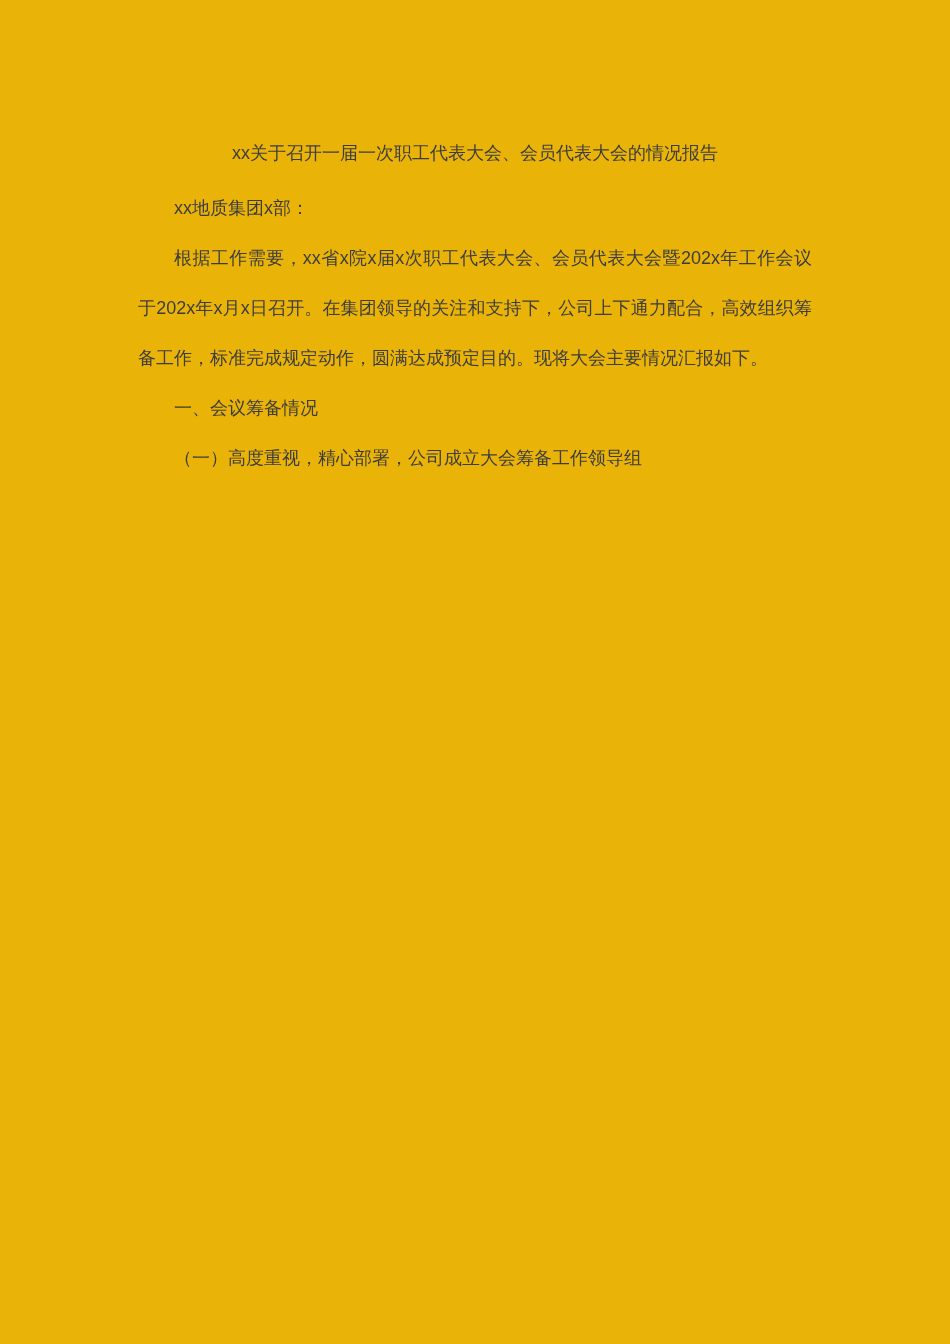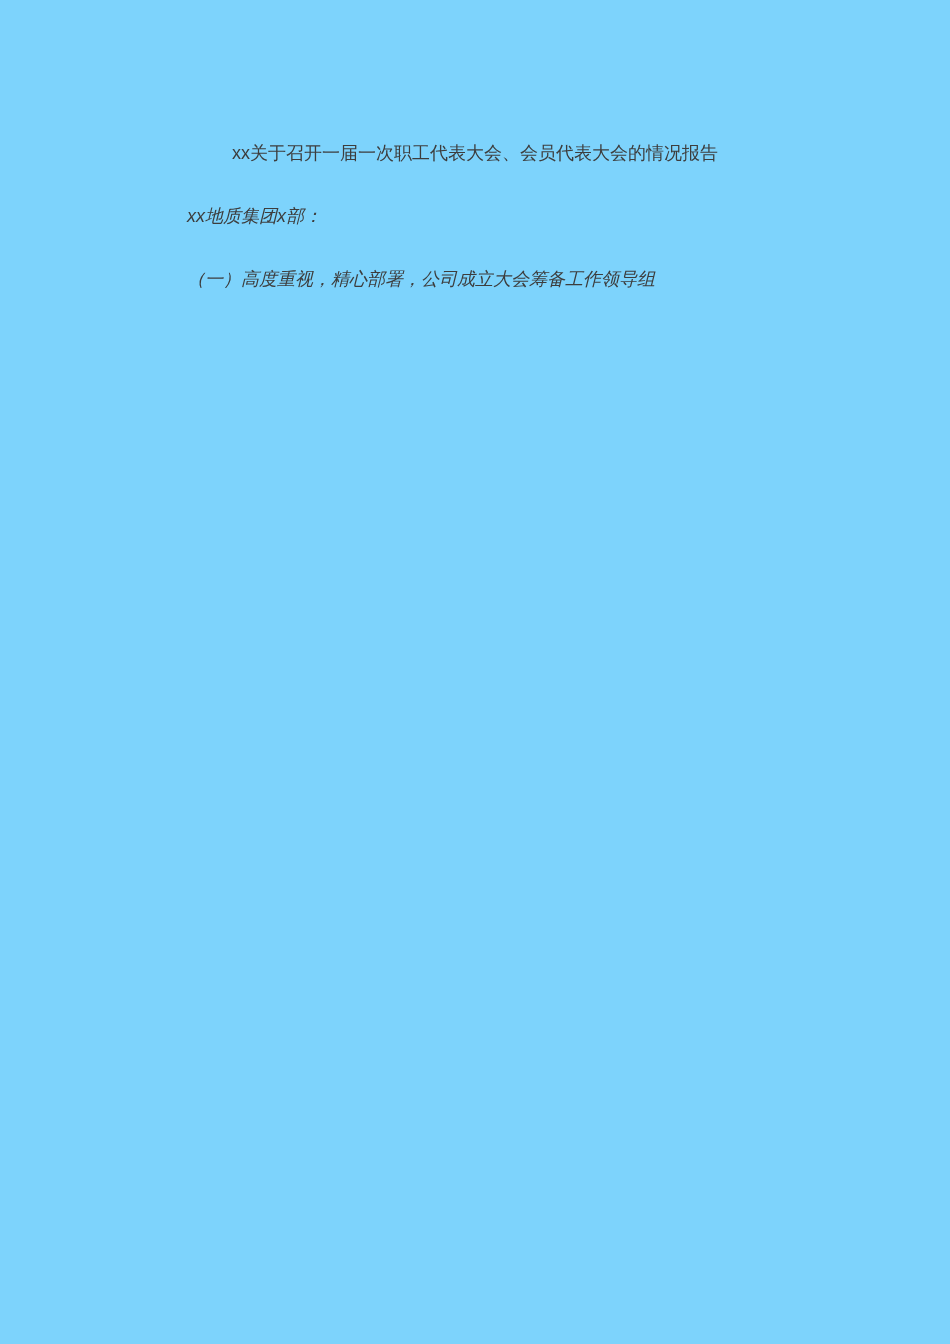--- a/index.html
+++ b/index.html
@@ -23,39 +23,40 @@
   }
   .doc-title {
     margin: 0 0 5px 0;
     font-size: 18px;
     font-weight: 400;
     text-align: center;
     text-indent: 0;
     line-height: 50px;
   }
   .para {
-    margin: 13px;
+    margin: 0;
     text-indent: 2em;
     text-align: justify;
     font-weight: 400;
-    font-style: italic;
   }
   .heading {
     text-align: left;
   }
 </style>
 </head>
 <body>
 
-<div class="page" style="color: rgb(61, 61, 61); background: #7dd3fc;">
+<div class="page" style="color: rgb(61, 61, 61); background: #eab308;">
 
   <h1 class="doc-title">xx关于召开一届一次职工代表大会、会员代表大会的情况报告</h1>
 
   <p class="para">xx地质集团x部：</p>
 
+  <p class="para">根据工作需要，xx省x院x届x次职工代表大会、会员代表大会暨202x年工作会议于202x年x月x日召开。在集团领导的关注和支持下，公司上下通力配合，高效组织筹备工作，标准完成规定动作，圆满达成预定目的。现将大会主要情况汇报如下。</p>
 
+  <p class="para heading">一、会议筹备情况</p>
 
   <p class="para heading">（一）高度重视，精心部署，公司成立大会筹备工作领导组</p>
 
 
 
 
 </div>
 
 </body></html>

